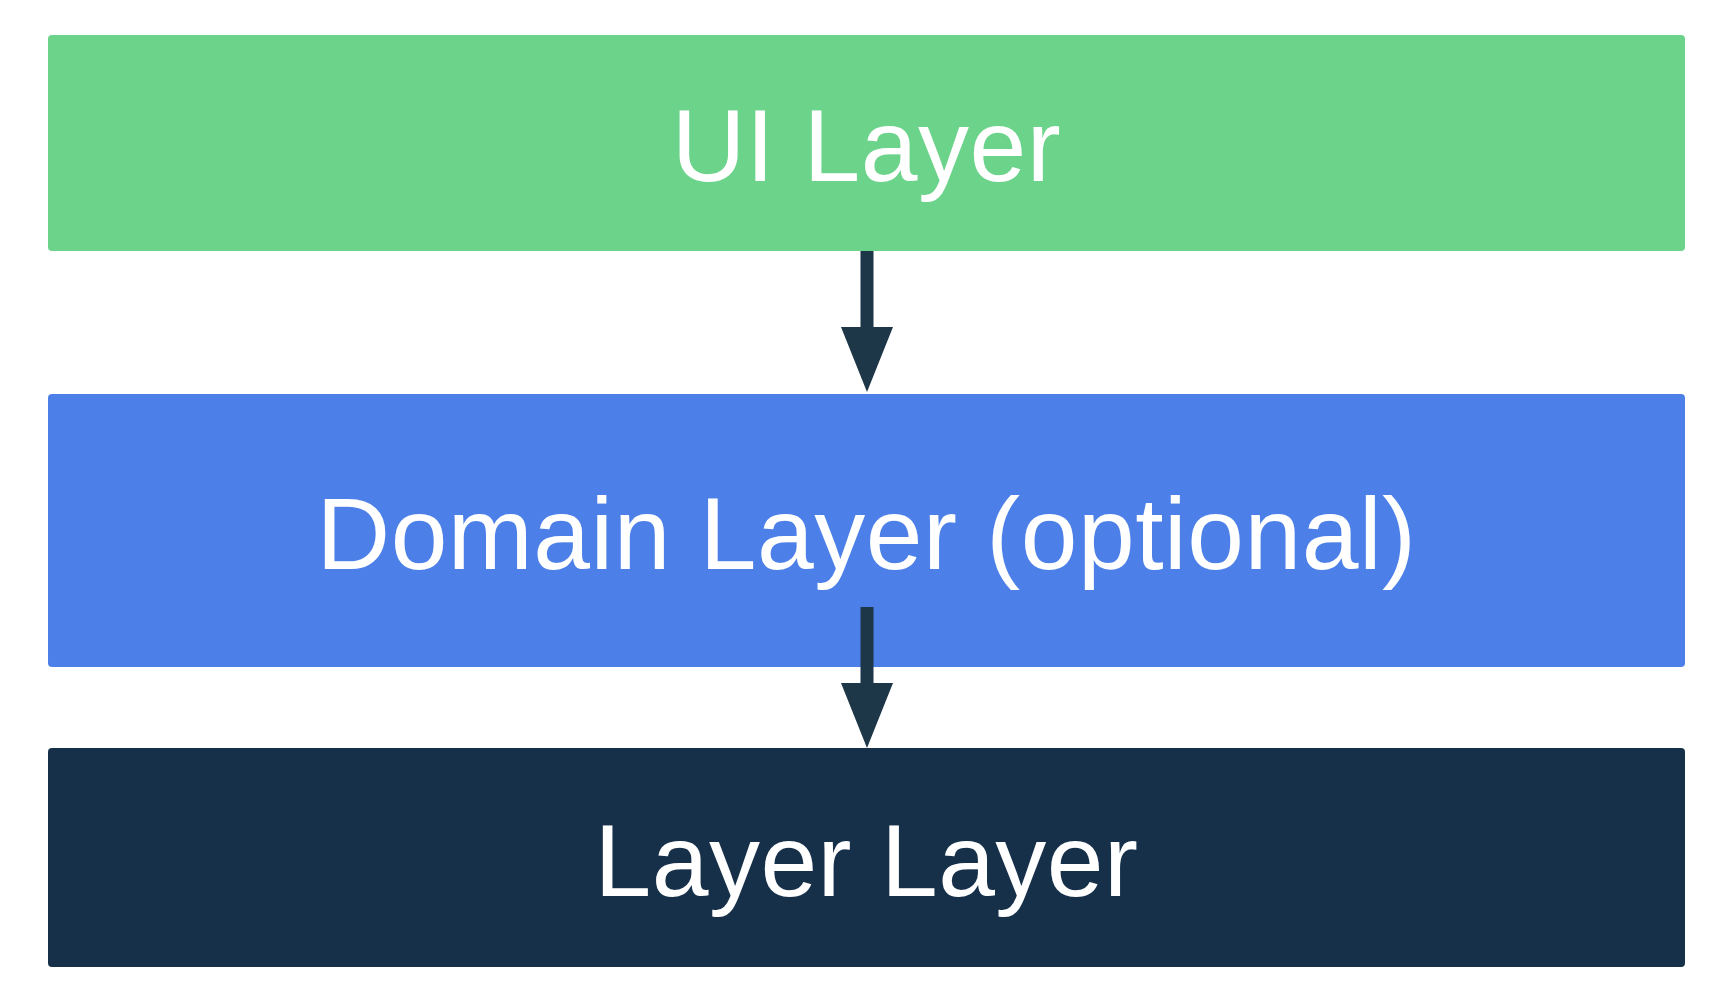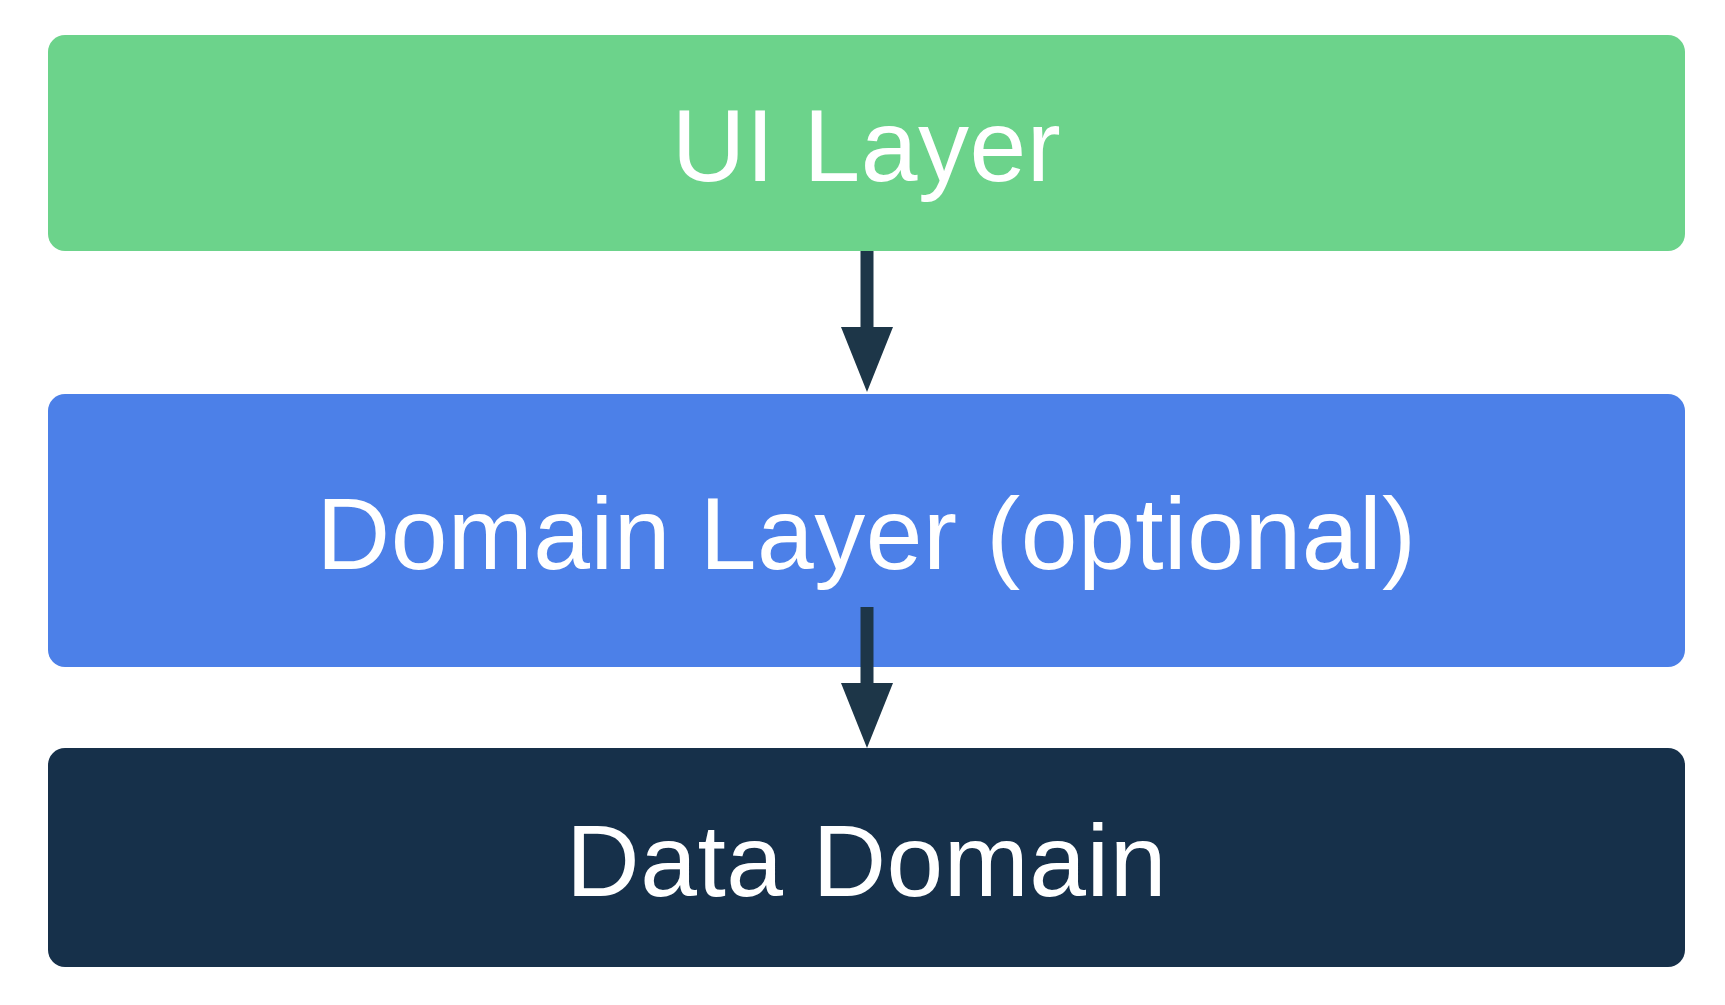--- a/index.html
+++ b/index.html
@@ -11,21 +11,21 @@
     height: 1005px;
     background: #ffffff;
     position: relative;
     overflow: hidden;
     font-family: "Liberation Sans", sans-serif;
   }
   .layer-box {
     position: absolute;
     left: 48px;
     width: 1637px;
-    border-radius: 17px;
+    border-radius: 4px;
     display: flex;
     align-items: center;
     justify-content: center;
   }
   .layer-box .layer-label {
     color: #ffffff;
     font-size: 102px;
     font-weight: 400;
     letter-spacing: 0.5px;
     line-height: 1;
@@ -83,16 +83,16 @@
   </div>
 
   <div class="flow-arrow" id="arrow-domain-to-data" style="color: rgb(29, 54, 72);">
     <svg viewBox="0 0 52 141" xmlns="http://www.w3.org/2000/svg" aria-hidden="true">
       <rect x="19.5" y="0" width="13" height="82" fill="currentColor"></rect>
       <polygon points="0,76 52,76 26,141" fill="currentColor"></polygon>
     </svg>
   </div>
 
   <div class="layer-box" id="data-layer-box" style="background-color: rgb(22, 48, 74);">
-    <span class="layer-label">Data Domain</span>
+    <span class="layer-label">Layer Layer</span>
   </div>
 
 </div>
 
 </body></html>

